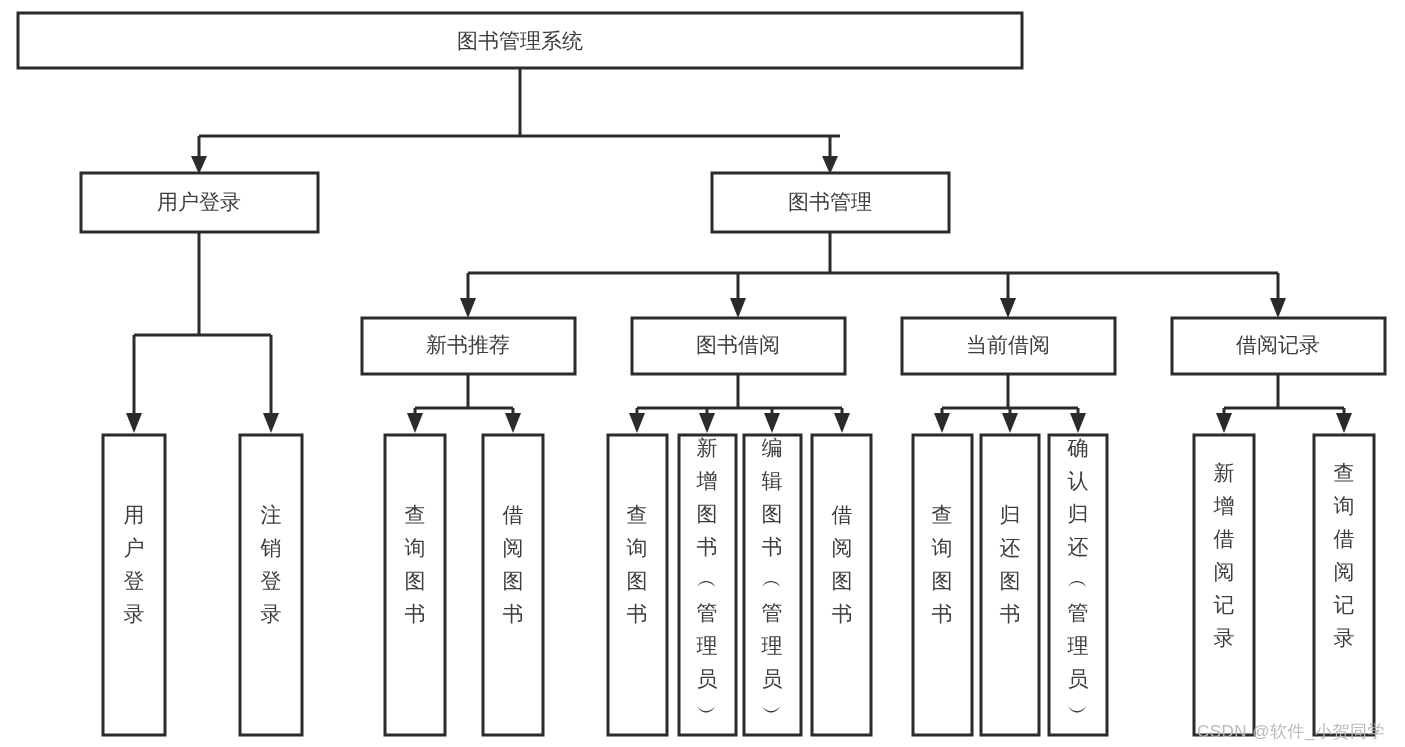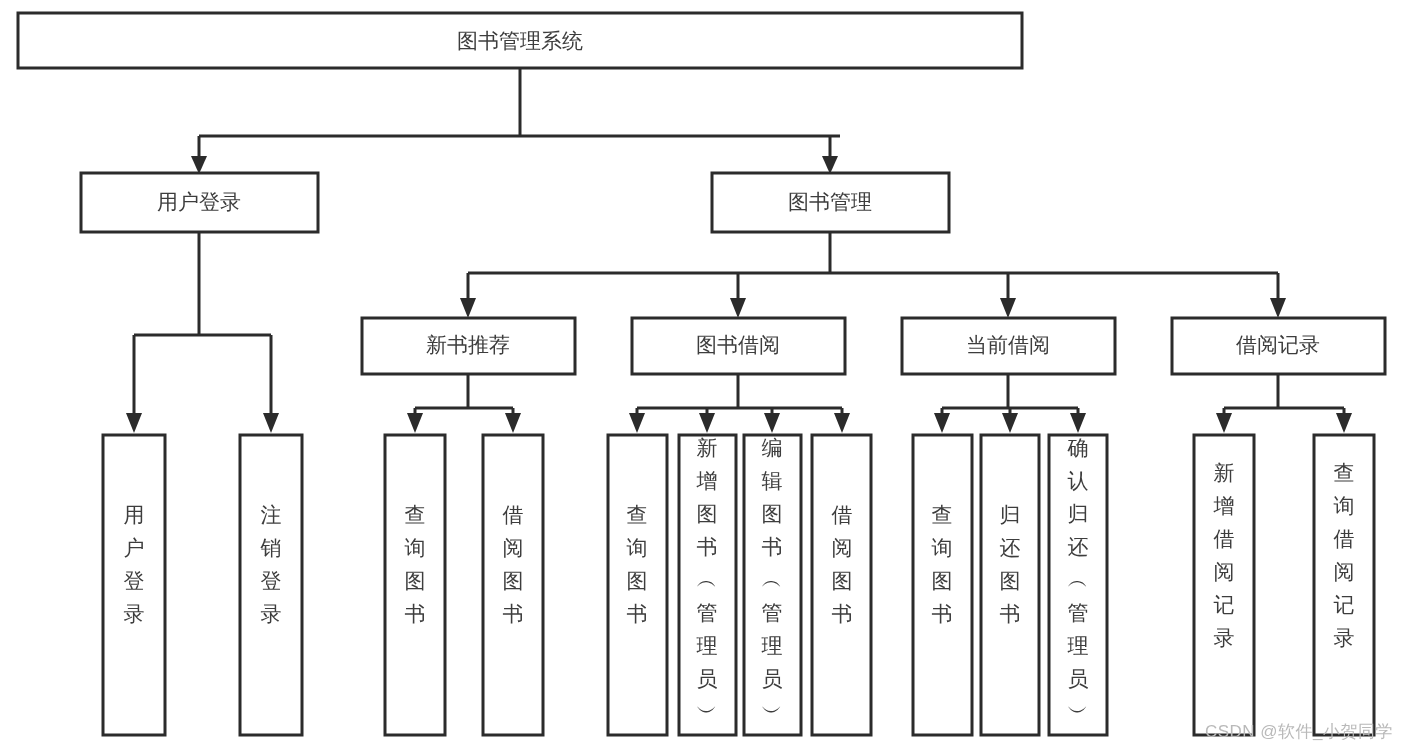--- a/index.html
+++ b/index.html
@@ -21,21 +21,21 @@
     dominant-baseline:middle;
   }
   .node-label-v{
     fill:#3d3d3d;
     font-family:"Liberation Sans","DejaVu Sans",sans-serif;
     font-size:21px;
     text-anchor:middle;
   }
   .watermark{
     position:absolute;
-    right:12px;bottom:4px;
+    right:20px;bottom:4px;
     font-family:"Liberation Sans","DejaVu Sans",sans-serif;
     font-size:17px;
     color:#b9b9b9;
     white-space:nowrap;
     letter-spacing:0.5px;
   }
 </style>
 </head>
 <body>
 

